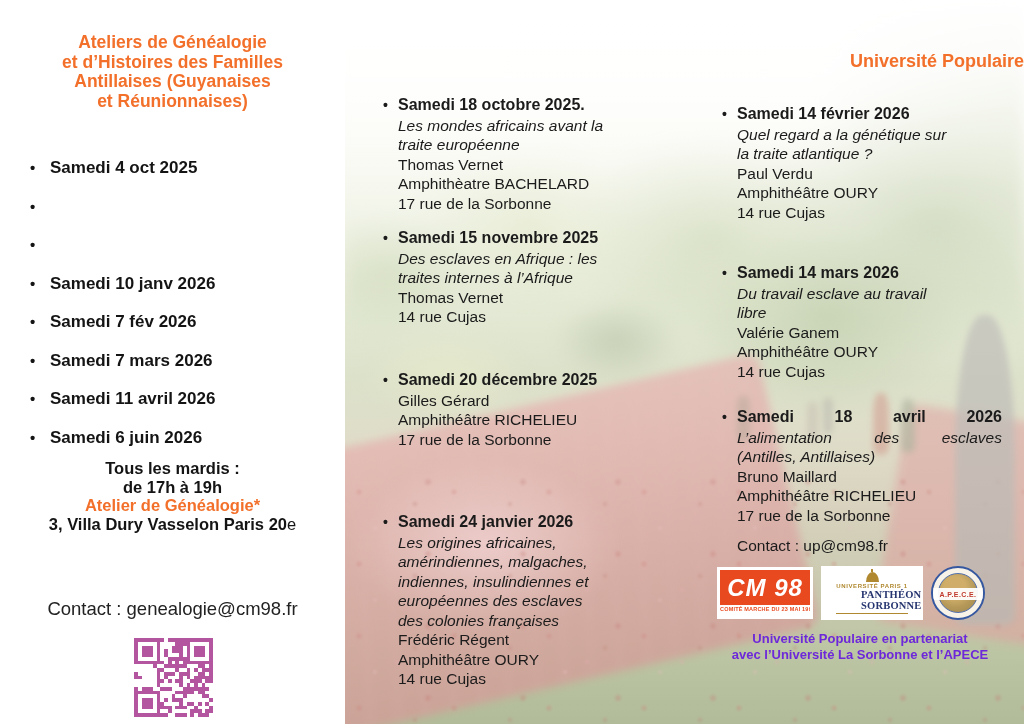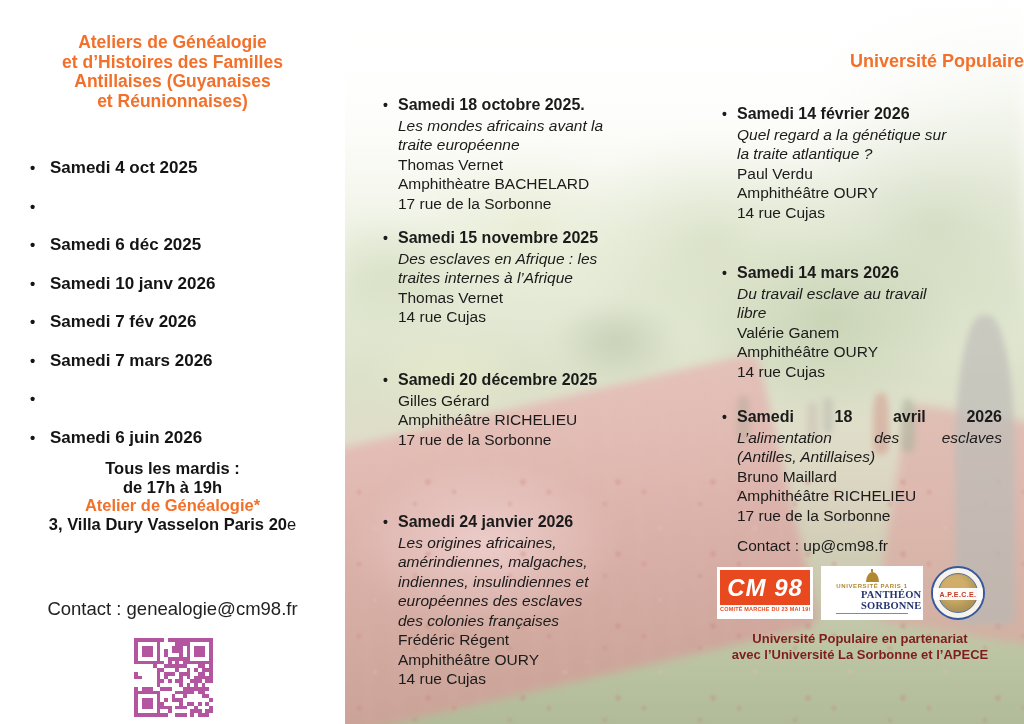--- a/index.html
+++ b/index.html
@@ -113,21 +113,21 @@
     font-weight:700; font-size:10.5px; letter-spacing:.2px;margin-left:40px; }
   .sorb-rule { width:72px; height:1px; background:#B0882F; margin-top:2px; }
   .apece { width:54px; height:54px; border-radius:50%; background:#f7f3e8;
     border:2px solid #3558a0; position:relative; overflow:hidden; }
   .apece-globe { position:absolute; inset:5px; border-radius:50%; border:1px solid #3558a0;
     background:radial-gradient(circle at 42% 36%, #c9a253 0 32%, #a8873f 62%, #8a7034 100%); opacity:.85; }
   .apece-band { position:absolute; left:0; right:0; top:20px; height:12px;
     background:rgba(255,255,255,.94); display:flex; align-items:center; justify-content:center; }
   .apece-band span { color:#C0392B; font-size:7px; font-weight:700; letter-spacing:.4px; }
   .partnership { position:absolute; left:705px; top:631px; width:310px; text-align:center;
-    font-weight:700; font-size:13px; line-height:16px; color:#7f1d1d; white-space:pre-line; }
+    font-weight:700; font-size:13px; line-height:16px; color:#6d28d9; white-space:pre-line; }
 </style>
 </head>
 <body>
 
 <div class="page">
 
   <div class="photo">
     <div class="ph-grad"></div>
     <div class="ph-trees"></div>
     <div class="ph-path-l"></div>
@@ -151,36 +151,36 @@
   <div class="dates-list">
     <div class="dl-item">
         <span class="blt">•</span>
         <span>Samedi 4 oct 2025</span>
       </div>
     <div class="dl-item">
         <span class="blt">•</span>
       </div>
     <div class="dl-item">
         <span class="blt">•</span>
-        <span>Samedi 6 déc 2025</span>
       </div>
     <div class="dl-item">
         <span class="blt">•</span>
         <span>Samedi 10 janv 2026</span>
       </div>
     <div class="dl-item">
         <span class="blt">•</span>
         <span>Samedi 7 fév 2026</span>
       </div>
     <div class="dl-item">
         <span class="blt">•</span>
         <span>Samedi 7 mars 2026</span>
       </div>
     <div class="dl-item">
         <span class="blt">•</span>
+        <span>Samedi 11 avril 2026</span>
       </div>
     <div class="dl-item">
         <span class="blt">•</span>
         <span>Samedi 6 juin 2026</span>
       </div>
   </div>
 
   <div class="schedule">
     <div>Tous les mardis :</div>
     <div>de 17h à 19h</div>

